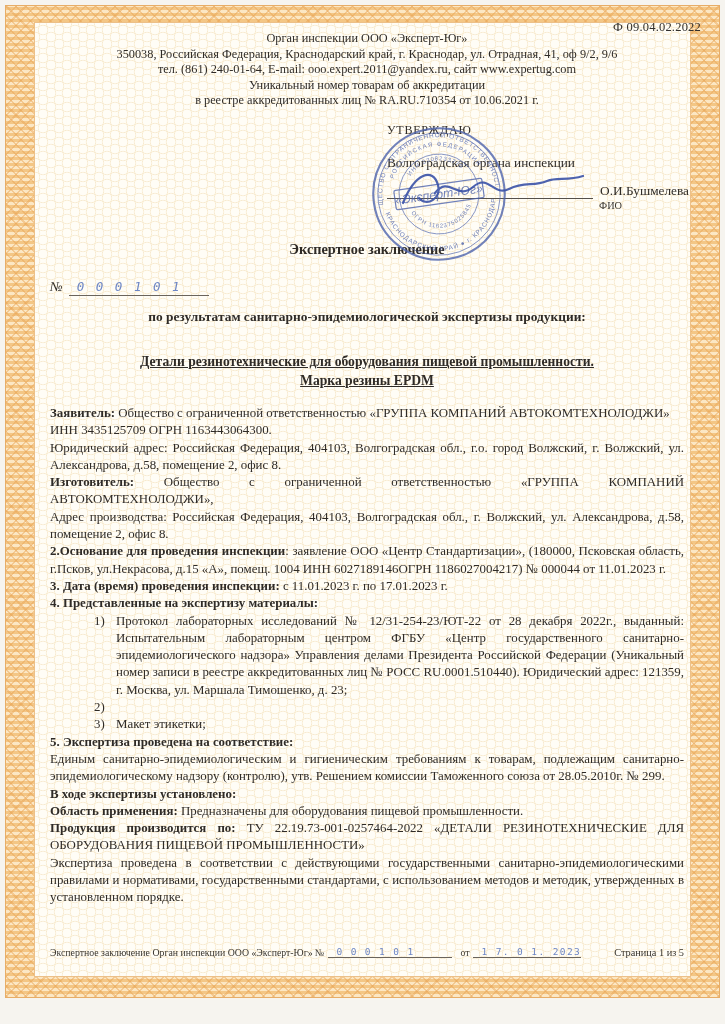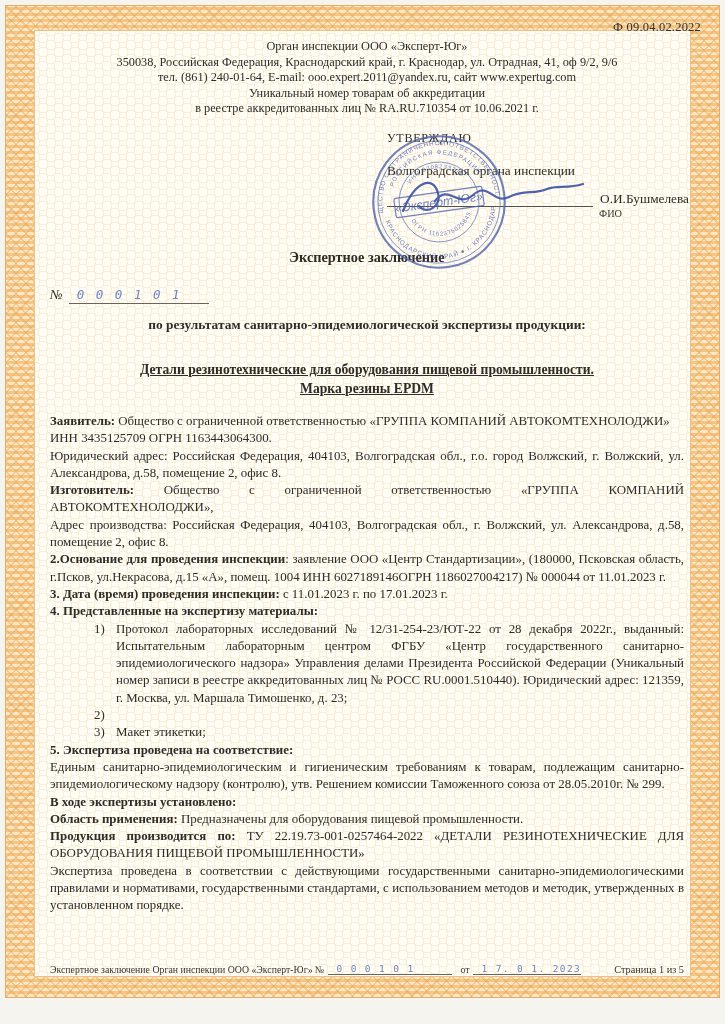--- a/index.html
+++ b/index.html
@@ -10,21 +10,21 @@
     color:#2f2b27;
     position:relative;
     overflow:hidden;
   }
   .page{position:absolute;left:0;top:0;width:725px;height:1024px;}
 
   
   .frame{
     position:absolute;left:5px;top:5px;right:5px;bottom:26px;
     box-sizing:border-box;
-    padding:24px 28px 20px 28px;
+    padding:16px 28px 20px 28px;
     background-color:#f8dcae;
     background-image:
       repeating-linear-gradient(45deg, rgba(233,164,84,.45) 0 1.5px, rgba(255,255,255,0) 1.5px 7px),
       repeating-linear-gradient(-45deg, rgba(233,164,84,.45) 0 1.5px, rgba(255,255,255,0) 1.5px 7px),
       repeating-linear-gradient(0deg, rgba(252,232,198,.9) 0 3px, rgba(243,196,129,.9) 3px 6px);
     border:1px solid #e7ad67;
   }
   .inner{
     position:relative;width:100%;height:100%;box-sizing:border-box;
     background-color:#fffdf6;
@@ -72,21 +72,21 @@
   
   .doc-body{margin-top:15px;font-size:12.9px;line-height:17.3px;position:relative;z-index:1;}
   .para{text-align:justify;}
   .para .lead{font-weight:bold;}
   .para.list-item{display:flex;padding-left:44px;box-sizing:border-box;}
   .para .marker{flex:0 0 22px;}
   .para .li-text{flex:1 1 auto;text-align:justify;}
 
   
   .doc-footer{
-    position:absolute;left:15px;right:6px;bottom:1px;
+    position:absolute;left:15px;right:6px;bottom:18px;
     display:flex;align-items:flex-end;
     font-size:9.8px;color:#3a362f;
   }
   .doc-footer .u-line{border-bottom:1px solid #6a645c;}
   .f-num{width:112px;margin-left:4px;}
   .f-date{width:96px;margin-left:4px;}
   .f-ot{margin-left:8px;}
   .f-page{margin-left:auto;font-size:10.3px;}
   .doc-footer .stamp-digits{font-size:9.5px;letter-spacing:1.4px;}
 

